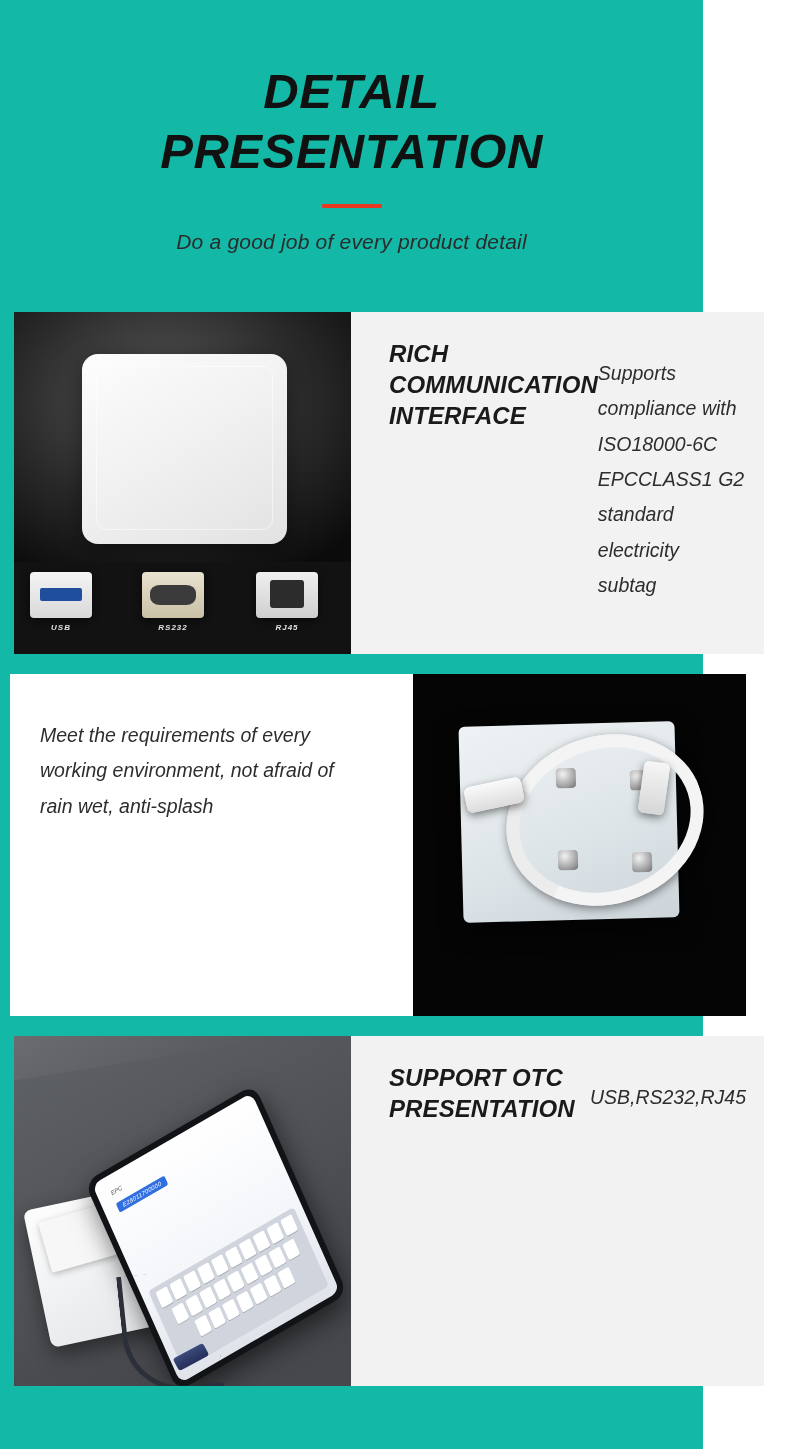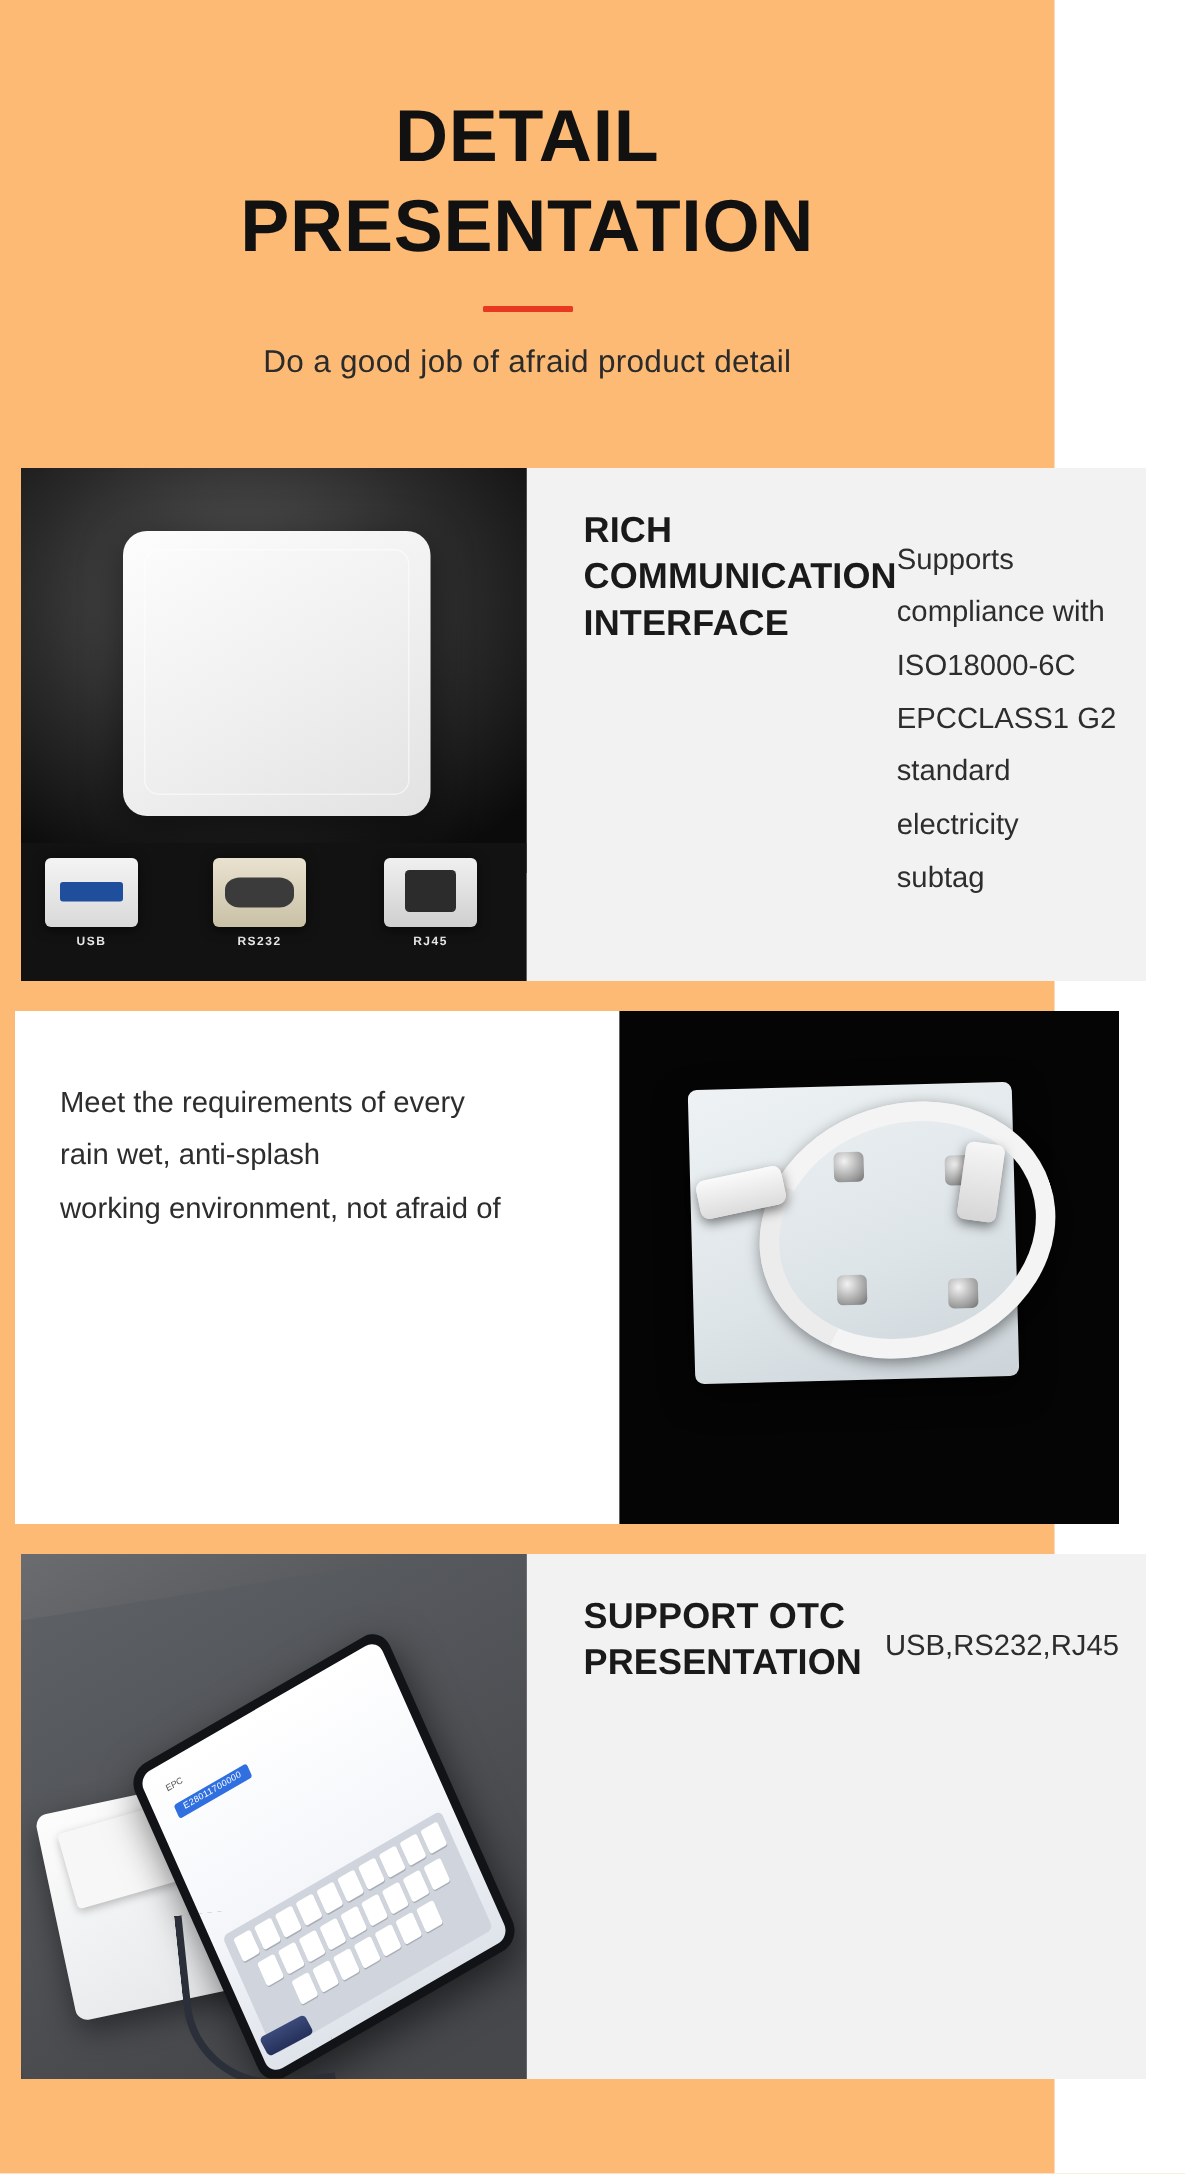--- a/index.html
+++ b/index.html
@@ -7,21 +7,22 @@
     width: 790px;
     height: 1449px;
     background: #ffffff;
     font-family: "Liberation Sans", sans-serif;
     overflow: hidden;
   }
   .page {
     position: relative;
     width: 703px;
     height: 1449px;
-    background: #fdba74;
+    background: #14b8a6;
+    font-style: italic;
   }
 
   
   .header {
     padding-top: 62px;
     text-align: center;
   }
   .header-title {
     font-size: 49px;
     font-weight: bold;
@@ -327,21 +328,21 @@
 <body>
 
 <div class="page">
 
   <div class="header">
     <div class="header-title">
       <div>DETAIL</div>
       <div>PRESENTATION</div>
     </div>
     <div class="header-rule"></div>
-    <div class="header-sub">Do a good job of afraid product detail</div>
+    <div class="header-sub">Do a good job of every product detail</div>
   </div>
 
   <div class="rows">
 
     <div class="row row-1">
       <div class="photo photo-1">
         <div class="p1-glow"></div>
         <div class="p1-panel"></div>
         <div class="p1-ports">
           <div class="port port-usb">
@@ -366,22 +367,22 @@
           <div>EPCCLASS1 G2 standard electricity</div>
           <div>subtag</div>
         </div>
       </div>
     </div>
 
     <div class="row row-2">
       <div class="text-col pad-left">
         <div class="feat-body">
           <div>Meet the requirements of every</div>
+          <div>working environment, not afraid of</div>
           <div>rain wet, anti-splash</div>
-          <div>working environment, not afraid of</div>
         </div>
       </div>
       <div class="photo photo-2">
         <div class="p2-bg"></div>
         <div class="p2-body">
           <div class="bolt b1"></div>
           <div class="bolt b2"></div>
           <div class="bolt b3"></div>
           <div class="bolt b4"></div>
         </div>

